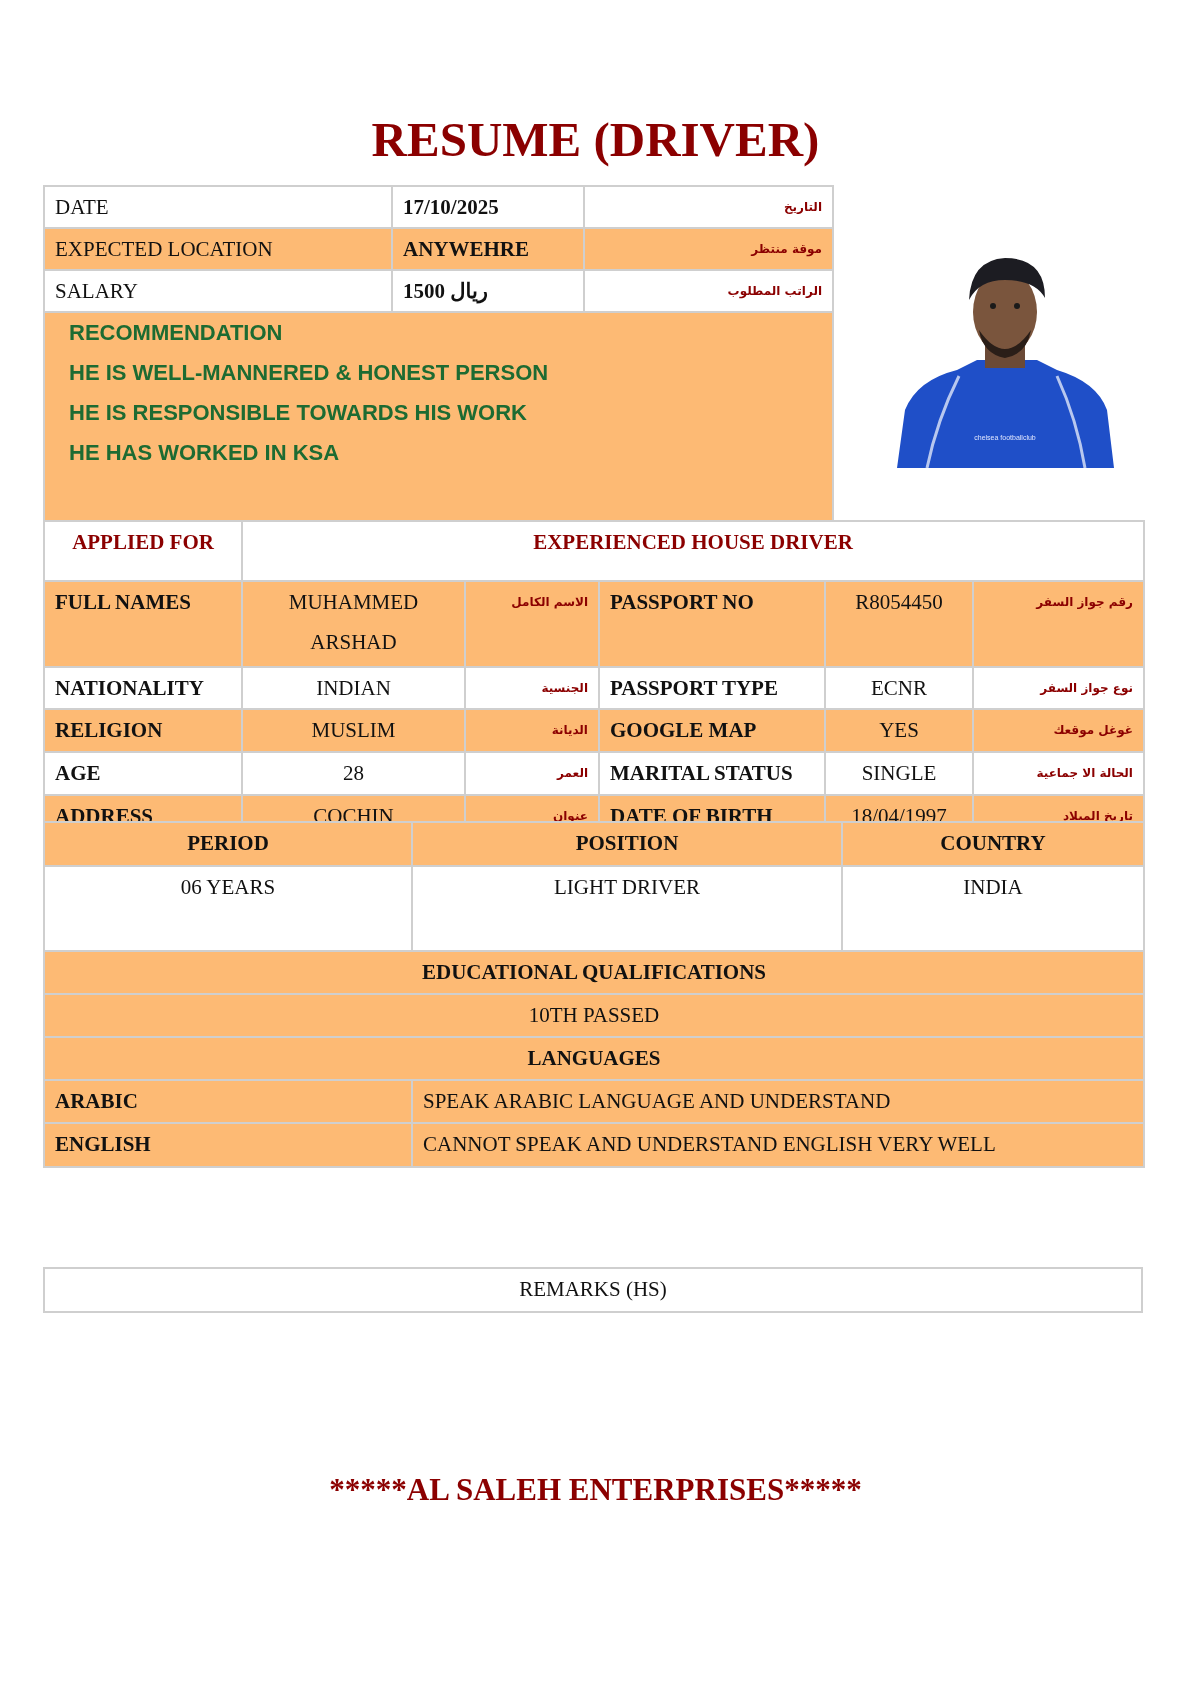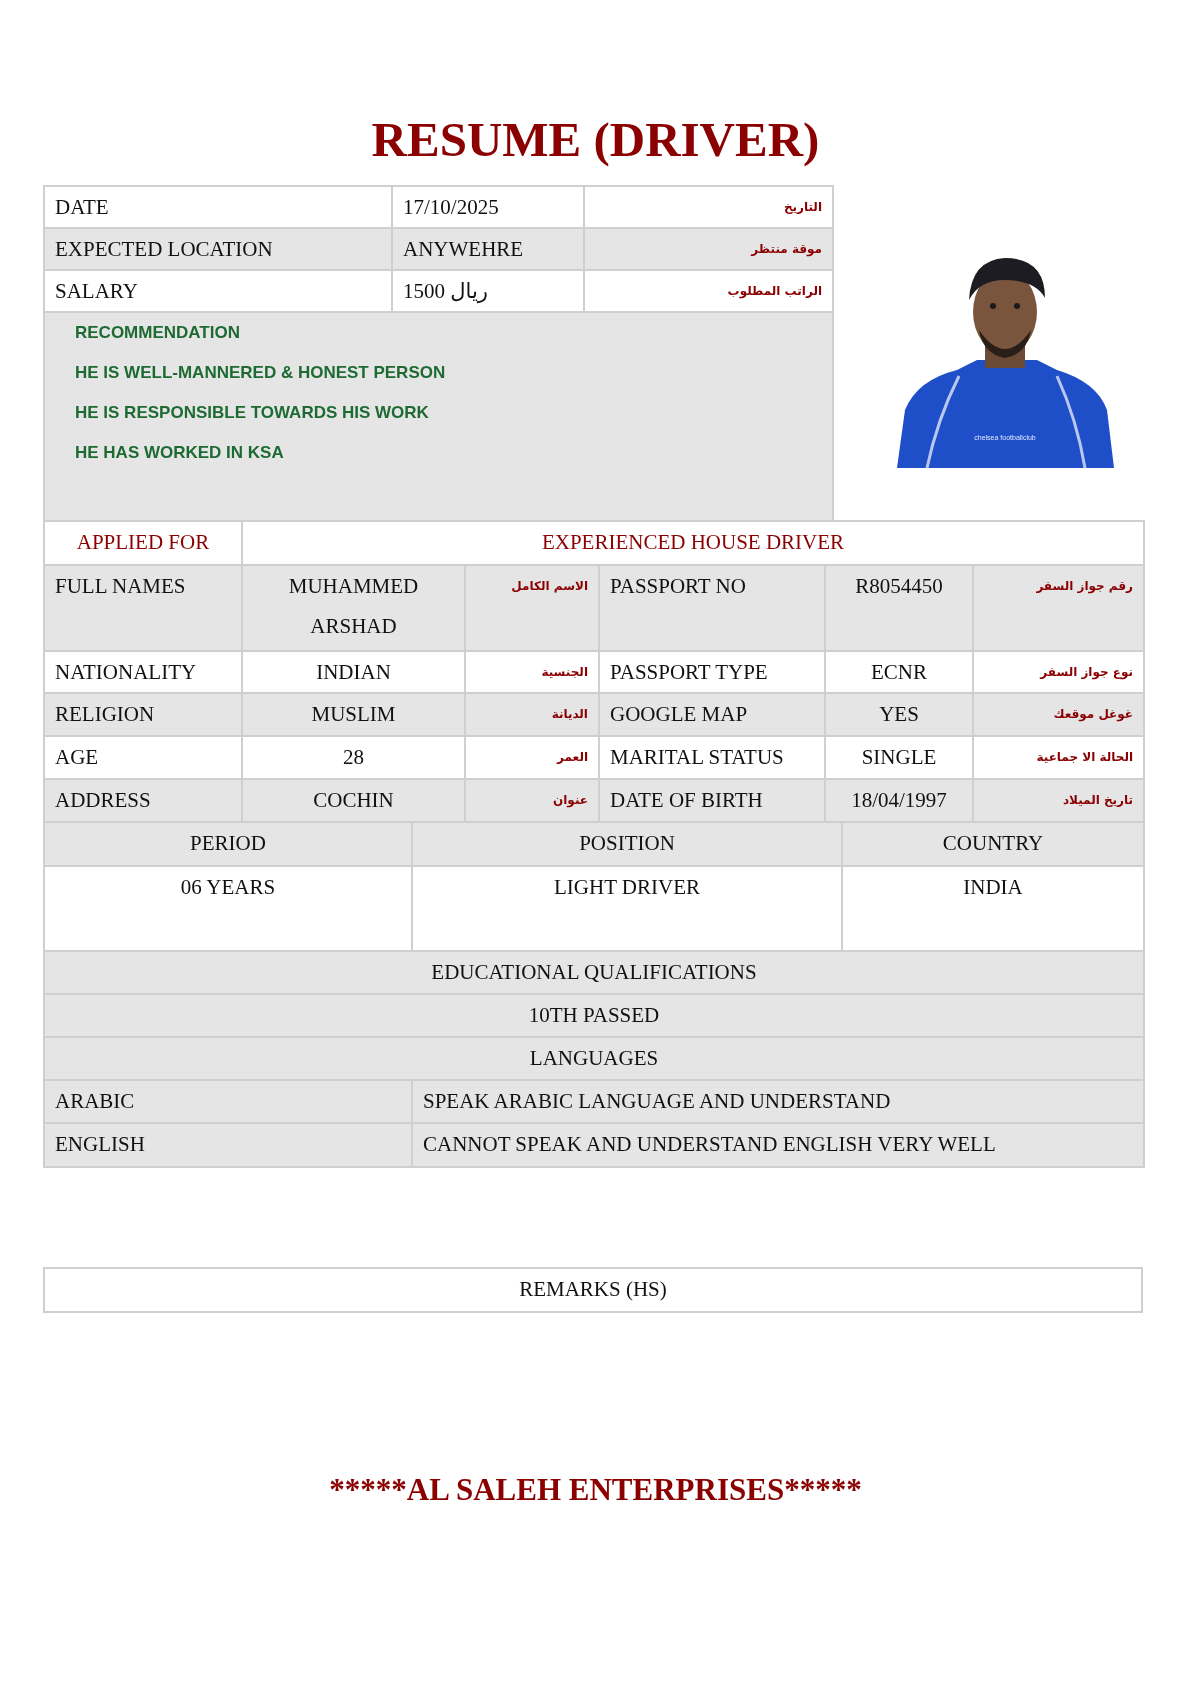--- a/index.html
+++ b/index.html
@@ -5,29 +5,29 @@
   html, body { margin: 0; padding: 0; background: #ffffff; }
   body { width: 1191px; height: 1684px; position: relative; overflow: hidden;
          font-family: "DejaVu Serif", "Liberation Serif", serif; color: #111; }
   .abs { position: absolute; box-sizing: border-box; }
   .title { left: 0; width: 1191px; top: 112px; text-align: center;
            font-family: "Liberation Serif", serif; font-weight: bold; font-size: 49px;
            color: #8b0000; line-height: 56px; }
   table { border-collapse: collapse; table-layout: fixed; }
   td { border: 2px solid #cfcfcf; box-sizing: border-box; padding: 0 10px; vertical-align: top;
        font-family: "Liberation Serif", serif; font-size: 21px; line-height: 40px; overflow: hidden; white-space: nowrap; }
-  .g { background: #e5e5e5; }
+  .g { background: #fdba74; }
   .w { background: #ffffff; }
-  .b { font-weight: normal; }
+  .b { font-weight: bold; }
   .c { text-align: center; }
   .red { color: #8b0000; }
   .ar { direction: rtl; text-align: right; color: #8b0000; font-family: "DejaVu Sans", sans-serif;
         font-weight: bold; font-size: 12px; }
   .rec { font-family: "Liberation Sans", sans-serif; font-weight: bold; color: #1d6b32;
-         font-size: 17px; line-height: 40px; padding-left: 30px; }
+         font-size: 22px; line-height: 40px; padding-left: 24px; }
   .photo { left: 897px; top: 250px; width: 217px; height: 218px; }
   .footer { left: 0; width: 1191px; top: 1472px; text-align: center; font-family: "Liberation Serif", serif;
             font-weight: bold; font-size: 31px; color: #8b0000; line-height: 36px; }
 </style>
 </head>
 <body>
 
 <div class="abs title">RESUME (DRIVER)</div>
 
 <table class="abs" style="left:43px; top:185px; width:789px;">
@@ -81,21 +81,21 @@
 <table class="abs" style="left:43px; top:520px; width:1100px;">
   <colgroup>
     <col style="width:198px">
       <col style="width:223px">
       <col style="width:134px">
     <col style="width:226px">
       <col style="width:148px">
       <col style="width:171px">
   </colgroup>
   <tbody>
-      <tr class="w" style="height:44px">
+      <tr class="w" style="height:60px">
     <td class="b red c">APPLIED FOR</td>
     <td colspan="5" class="b red c">EXPERIENCED HOUSE DRIVER</td>
   </tr>
   <tr class="g" style="height:86px">
     <td class="b">FULL NAMES</td>
     <td class="c" style="white-space:normal; padding:0 40px;">MUHAMMED ARSHAD</td>
     <td class="ar">الاسم الكامل</td>
     <td class="b">PASSPORT NO</td>
     <td class="c">R8054450</td>
     <td class="ar">رقم جواز السفر</td>

